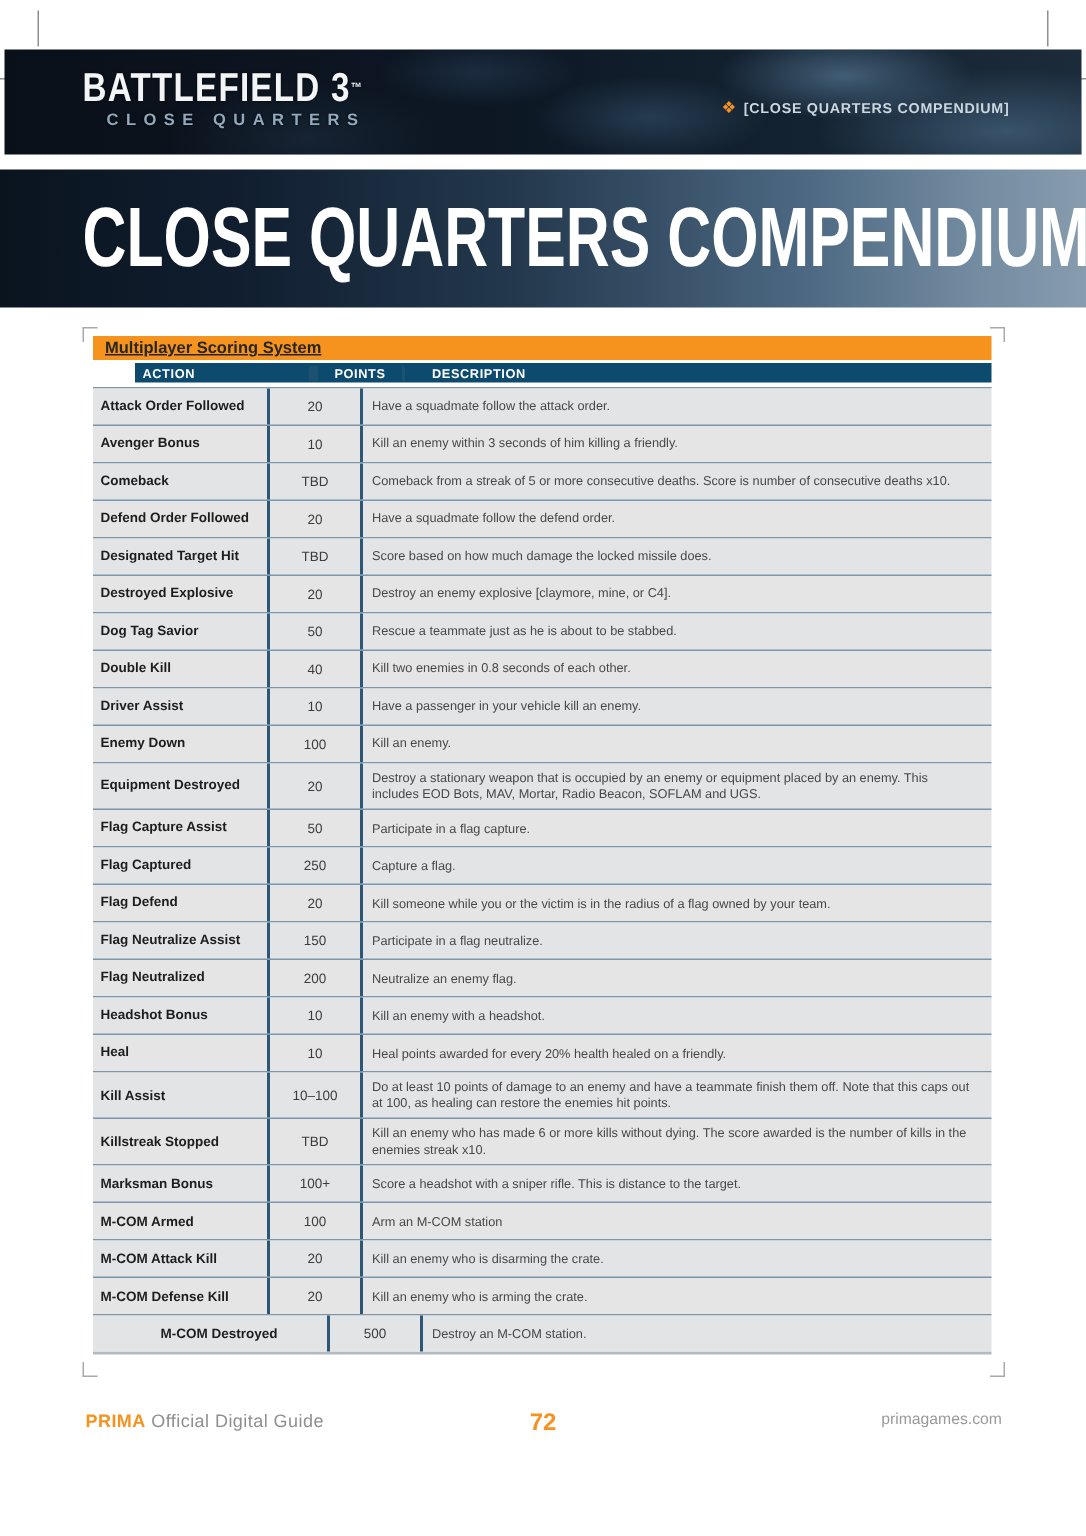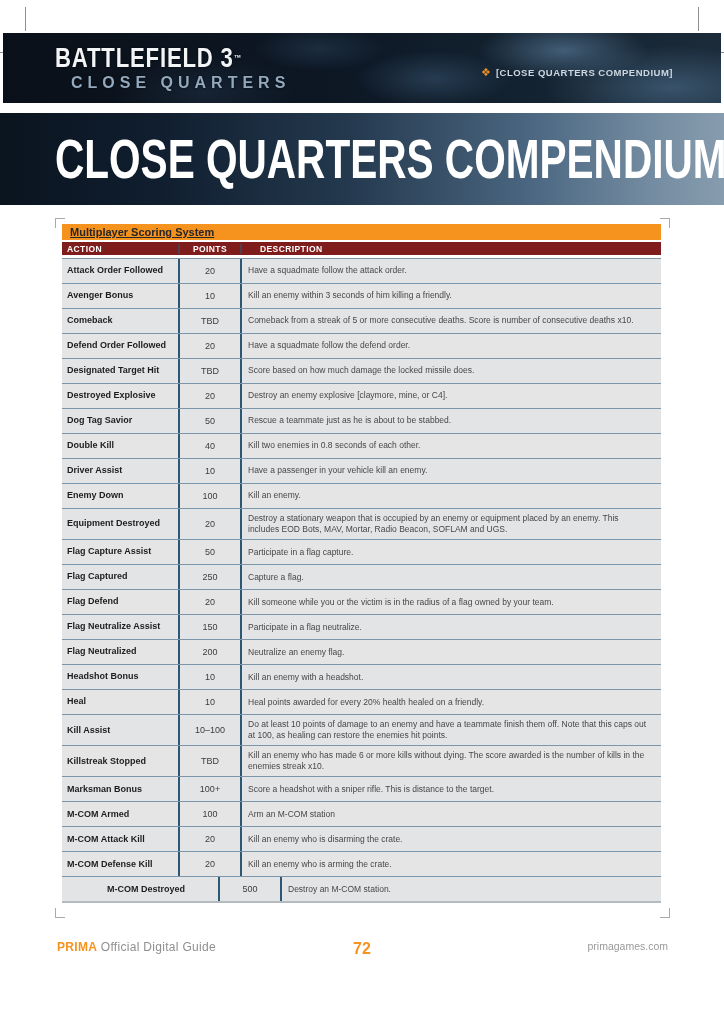--- a/index.html
+++ b/index.html
@@ -27,21 +27,21 @@
   }
   .logo { position:absolute; left:52px; top:12px; }
   .logo-main {
     color:#f2f4f6; font-weight:bold; font-size:27px; line-height:27px;
     letter-spacing:1px; display:inline-block; transform:scaleX(0.82);
     transform-origin:left center; white-space:nowrap;
     text-shadow:0 0 2px rgba(0,0,0,0.8);
   }
   .logo-tm { font-size:9px; vertical-align:top; }
   .logo-sub {
-    color:#93a9bd; font-size:16px; font-weight:bold; letter-spacing:5px;
+    color:#93a9bd; font-size:11px; font-weight:bold; letter-spacing:5px;
     margin-top:2px; margin-left:16px; white-space:nowrap;
     text-shadow:0 0 2px rgba(0,0,0,0.8);
   }
   .band-right {
     position:absolute; right:48px; top:34px; display:flex; align-items:center; gap:5px;
   }
   .band-right .gem { font-size:11px; line-height:11px; }
   .band-right .label {
     color:#cdd7e0; font-size:9.5px; font-weight:bold; letter-spacing:0.5px; white-space:nowrap;
   }
@@ -66,25 +66,25 @@
   .cbr.bl { left:55px;  top:908px;  border-left:1px solid #a9a9a9; border-bottom:1px solid #a9a9a9; }
   .cbr.br { left:660px; top:908px;  border-right:1px solid #a9a9a9; border-bottom:1px solid #a9a9a9; }
 
   
   .stable { position:absolute; left:62px; top:224px; width:599px; }
   .stable-title {
     background:#f6921e; height:16px; line-height:16px; padding-left:8px;
     font-size:11px; font-weight:bold; color:#262626; margin-bottom:2px;text-decoration:underline;
   }
   .thead {
-    background:#7f1d1d; color:#ffffff; display:flex; height:13px; align-items:center;
-    font-size:8.5px; font-weight:bold; letter-spacing:0.4px; margin-bottom:3px;
+    background:#0c4a6e; color:#ffffff; display:flex; height:13px; align-items:center;
+    font-size:8.5px; font-weight:bold; letter-spacing:0.4px; margin-bottom:3px;margin-left:28px;
   }
   .thead .hc1 { width:116px; padding-left:5px; box-sizing:border-box; }
-  .thead .hc2 { width:64px; text-align:center; box-sizing:border-box; border-left:2px solid #fde047; border-right:2px solid #2c5876; border-color:rgba(44,88,118,0.55); }
+  .thead .hc2 { width:64px; text-align:center; box-sizing:border-box; border-left:6px solid #fde047; border-right:2px solid #2c5876; border-color:rgba(44,88,118,0.55); }
   .thead .hc3 { flex:1; padding-left:18px; box-sizing:border-box; }
   .tbody { border-top:1px solid #7b96ab; border-bottom:2px solid #b3bac0; }
   .trow { display:flex; border-bottom:1px solid #7b96ab; min-height:24px; }
   .trow:last-child { border-bottom:none;padding-left:40px; }
   .trow.odd  { background:#e3e4e6; }
   .trow.even { background:#e5e5e5; }
   .trow .cell { display:flex; align-items:center; box-sizing:border-box; }
   .cell.action {
     width:116px; padding:3px 4px 3px 5px; font-weight:bold; font-size:9px;
     color:#1d1d1d; line-height:1.25;

